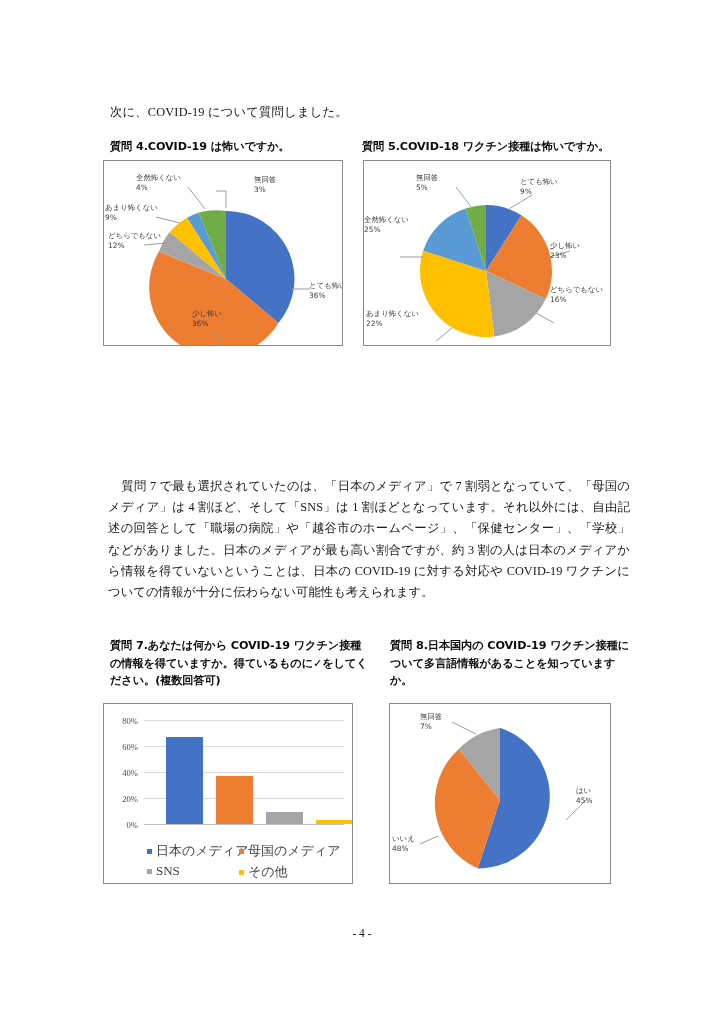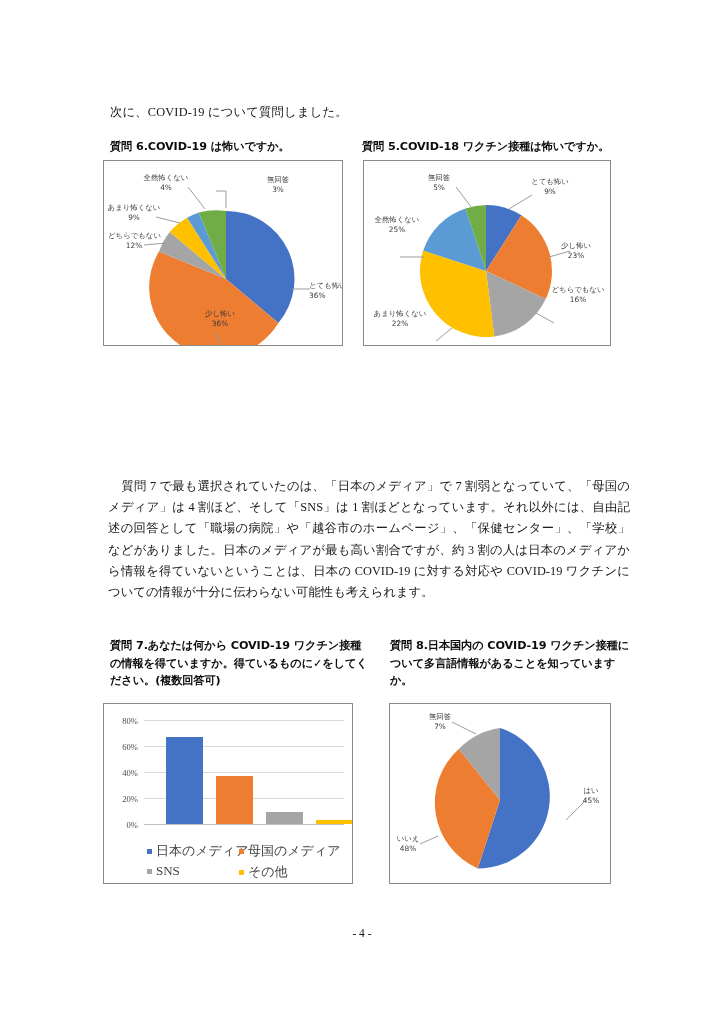--- a/index.html
+++ b/index.html
@@ -68,21 +68,21 @@
 
   
   .pie-label {
     position: absolute;
     font-family: "DejaVu Sans", "Liberation Sans", sans-serif;
     font-size: 7.4px;
     line-height: 9.6px;
     color: #3a3a3a;
     white-space: nowrap;
   }
-  .pie-label.ctr { text-align: center; }
+  .pie-label.ctr { }
   .pie-label .pct { display: block; }
 
   svg { display: block; }
 
   
   .axis-label {
     position: absolute;
     font-family: "Liberation Serif", "DejaVu Serif", serif;
     font-size: 8.6px;
     color: #4a4a4a;
@@ -124,21 +124,21 @@
     font-family: "Liberation Serif", "DejaVu Serif", serif;
   }
 </style>
 </head>
 <body>
 
 <div class="page">
 
   <div class="intro-line">次に、COVID-19 について質問しました。</div>
 
-  <div class="q-head" style="left:110px; top:126px; width:250px;">質問 6.COVID-19 は怖いですか。</div>
+  <div class="q-head" style="left:110px; top:126px; width:250px;">質問 4.COVID-19 は怖いですか。</div>
 
   <div class="q-head" style="left:362px; top:126px; width:268px;">質問 5.COVID-18 ワクチン接種は怖いですか。</div>
 
   <div class="chart-box" style="left:103px; top:148px; width:240px; height:186px;">
 
     <svg width="238" height="184" viewBox="0 0 238 184">
 
       <path d="M122,118 L122,50 A68,68 0 0,1 174.4,161.9 Z" fill="#4472C4"></path>
 
       <path d="M122,118 L174.4,161.9 A68,68 0 0,1 55.0,90.6 Z" fill="#ED7D31"></path>

